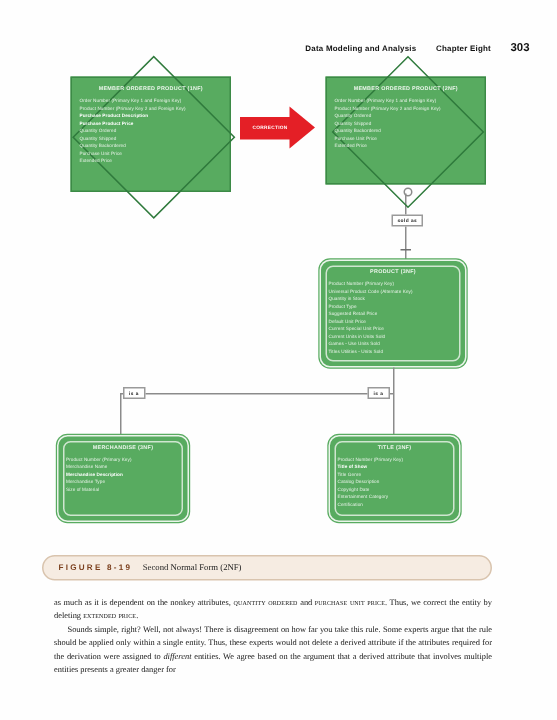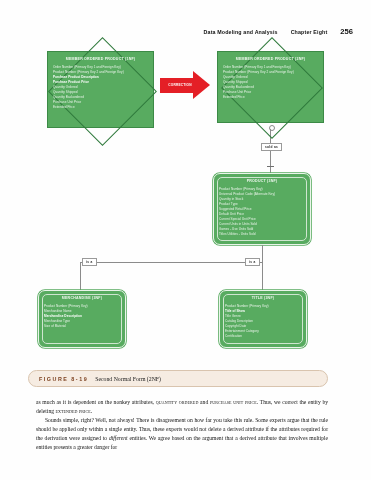--- a/index.html
+++ b/index.html
@@ -172,21 +172,21 @@
   .body p.ind{text-indent:9px;}
   .sc{font-variant:small-caps;font-size:5.1px;letter-spacing:.1px;}
   .it{font-style:italic;}
 </style>
 </head>
 <body>
 
 <div class="page">
 
   <div class="runhead">
-    <span>Data Modeling and Analysis</span><span class="sp"></span><span>Chapter Eight</span><span class="sp"></span><span class="pg">256</span>
+    <span>Data Modeling and Analysis</span><span class="sp"></span><span>Chapter Eight</span><span class="sp"></span><span class="pg">303</span>
   </div>
 
   <div class="figure">
 
     <div class="ent assoc" style="left:47px;top:11px;width:107px;height:77px;">
       <div class="diamond" style="left:16px;top:1px;width:75px;height:75px;"></div>
       <div class="hdr">MEMBER ORDERED PRODUCT (1NF)</div>
       <div class="attrs">
         <div>Order Number (Primary Key 1 and Foreign Key)</div>
         <div>Product Number (Primary Key 2 and Foreign Key)</div>

